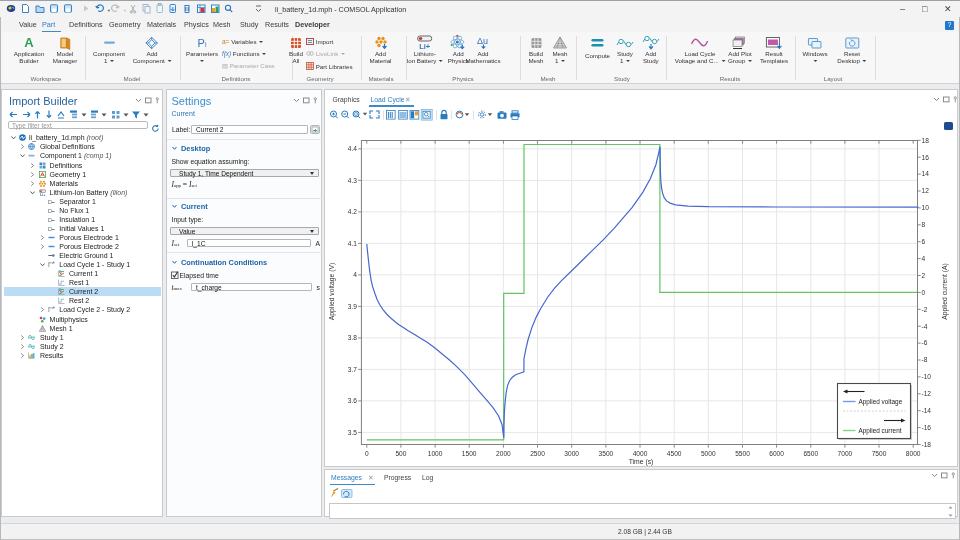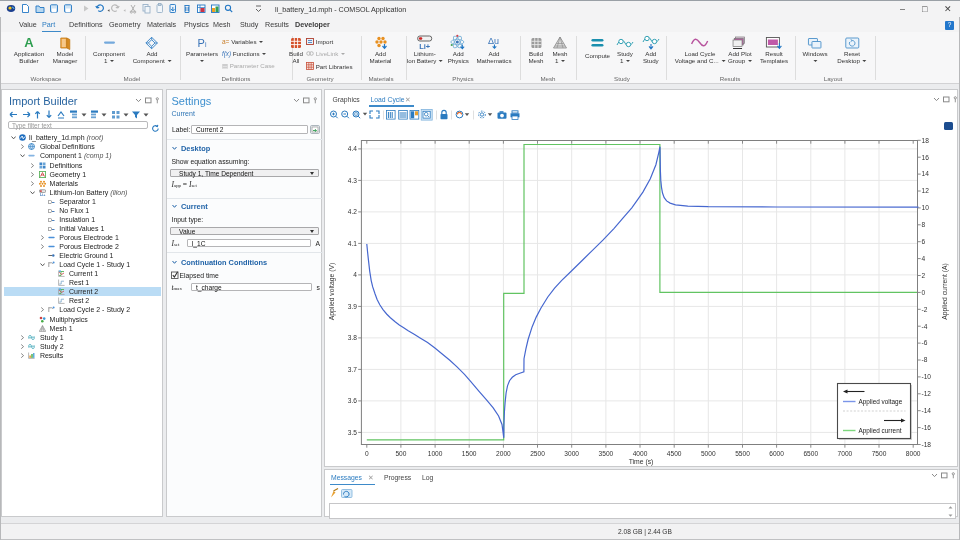--- a/index.html
+++ b/index.html
@@ -265,21 +265,21 @@
           </g>
           <circle cx="8" cy="8" r="1.5" fill="#3a74b8"></circle>
           <circle cx="8" cy="1.8" r="1.1" fill="#d04048"></circle>
           <circle cx="2.4" cy="11" r="1.1" fill="#40a058"></circle>
           <path d="M13 10.5 v4 m-1.8 -1.8 l1.8 2 l1.8 -2" stroke="#2277c4" stroke-width="1.1" fill="none"></path>
         </svg>
       </div>
       <div class="rtx">Add
 Physics</div>
     </div>
-    <div class="rbtn" style="left:494px;">
+    <div class="rbtn" style="left:483px;">
       <div class="ric">
         <svg width="20" height="16" viewBox="0 0 20 16">
           <text x="9" y="9" font-size="9" fill="#3a74b8" text-anchor="middle">Δu</text>
           <path d="M10 9.5 v3.5 m-1.8 -1.6 l1.8 1.9 l1.8 -1.9" stroke="#2277c4" stroke-width="1.1" fill="none"></path>
         </svg>
       </div>
       <div class="rtx">Add
 Mathematics</div>
     </div>
 

